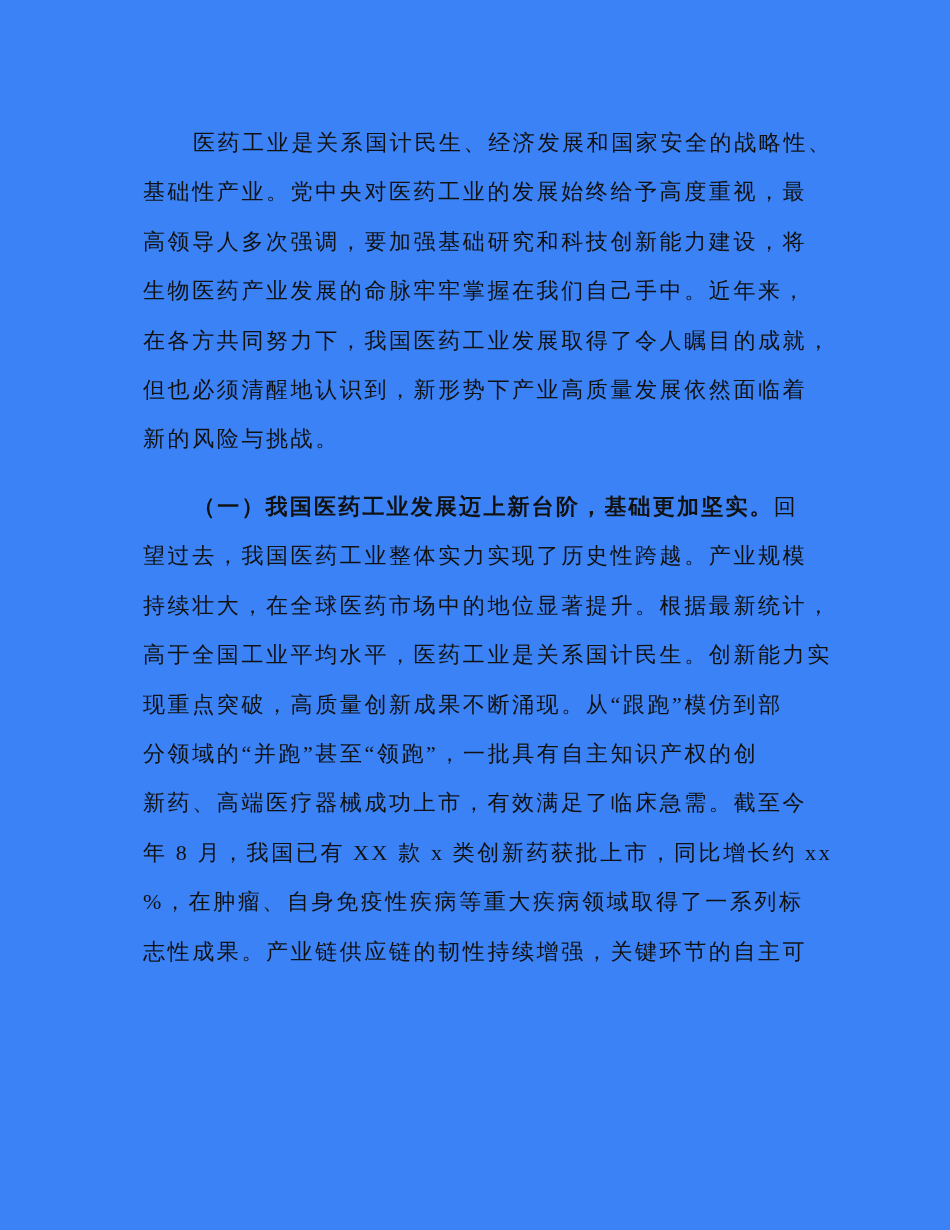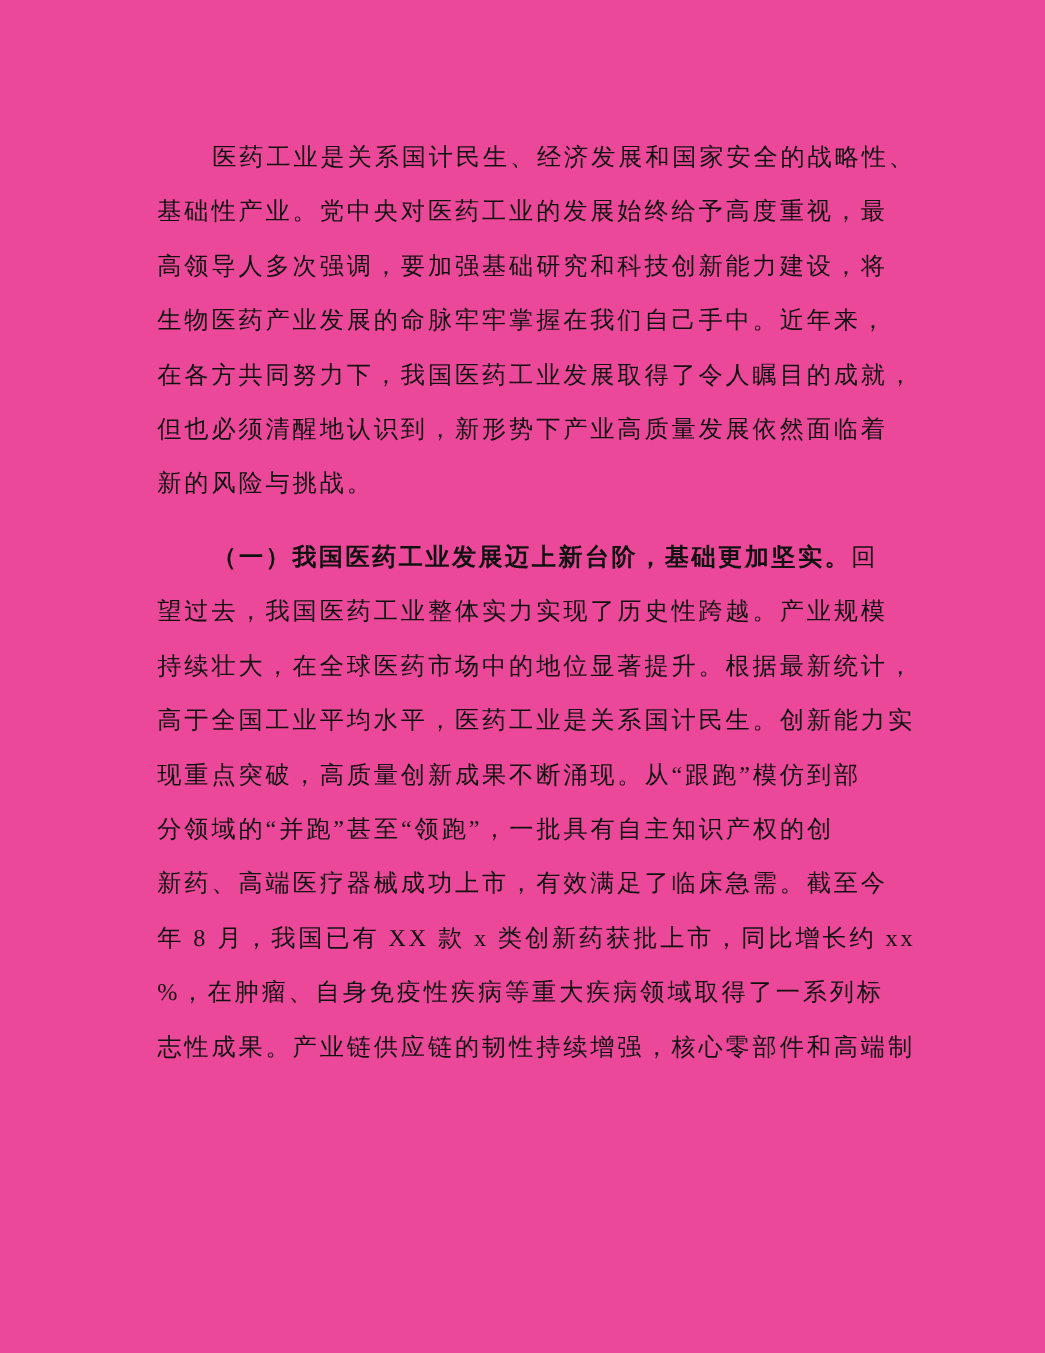--- a/index.html
+++ b/index.html
@@ -14,21 +14,21 @@
       overflow: hidden;
       color: #111111;
       font-family: "Liberation Serif", "DejaVu Serif", serif;
     }
     .page {
       position: absolute;
       left: 0;
       top: 0;
       width: 950px;
       height: 1230px;
-      background: #ec4899;
+      background: #3b82f6;
     }
     .body-text {
       position: absolute;
       left: 143px;
       width: 700px;
     }
     .para-1 { top: 118px; }
     .para-2 { top: 482px; }
     .line {
       height: 49.4px;
@@ -64,16 +64,16 @@
   <div class="body-text para-2">
     <div class="line indent"><span class="heading-bold">（一）我国医药工业发展迈上新台阶，基础更加坚实。</span><span>回</span></div>
     <div class="line">望过去，我国医药工业整体实力实现了历史性跨越。产业规模</div>
     <div class="line">持续壮大，在全球医药市场中的地位显著提升。根据最新统计，</div>
     <div class="line">高于全国工业平均水平，医药工业是关系国计民生。创新能力实</div>
     <div class="line">现重点突破，高质量创新成果不断涌现。从“跟跑”模仿到部</div>
     <div class="line">分领域的“并跑”甚至“领跑”，一批具有自主知识产权的创</div>
     <div class="line">新药、高端医疗器械成功上市，有效满足了临床急需。截至今</div>
     <div class="line">年 8 月，我国已有 XX 款 x 类创新药获批上市，同比增长约 xx</div>
     <div class="line">%，在肿瘤、自身免疫性疾病等重大疾病领域取得了一系列标</div>
-    <div class="line">志性成果。产业链供应链的韧性持续增强，核心零部件和高端制</div>
+    <div class="line">志性成果。产业链供应链的韧性持续增强，关键环节的自主可</div>
   </div>
 
 </div>
 
 </body></html>

